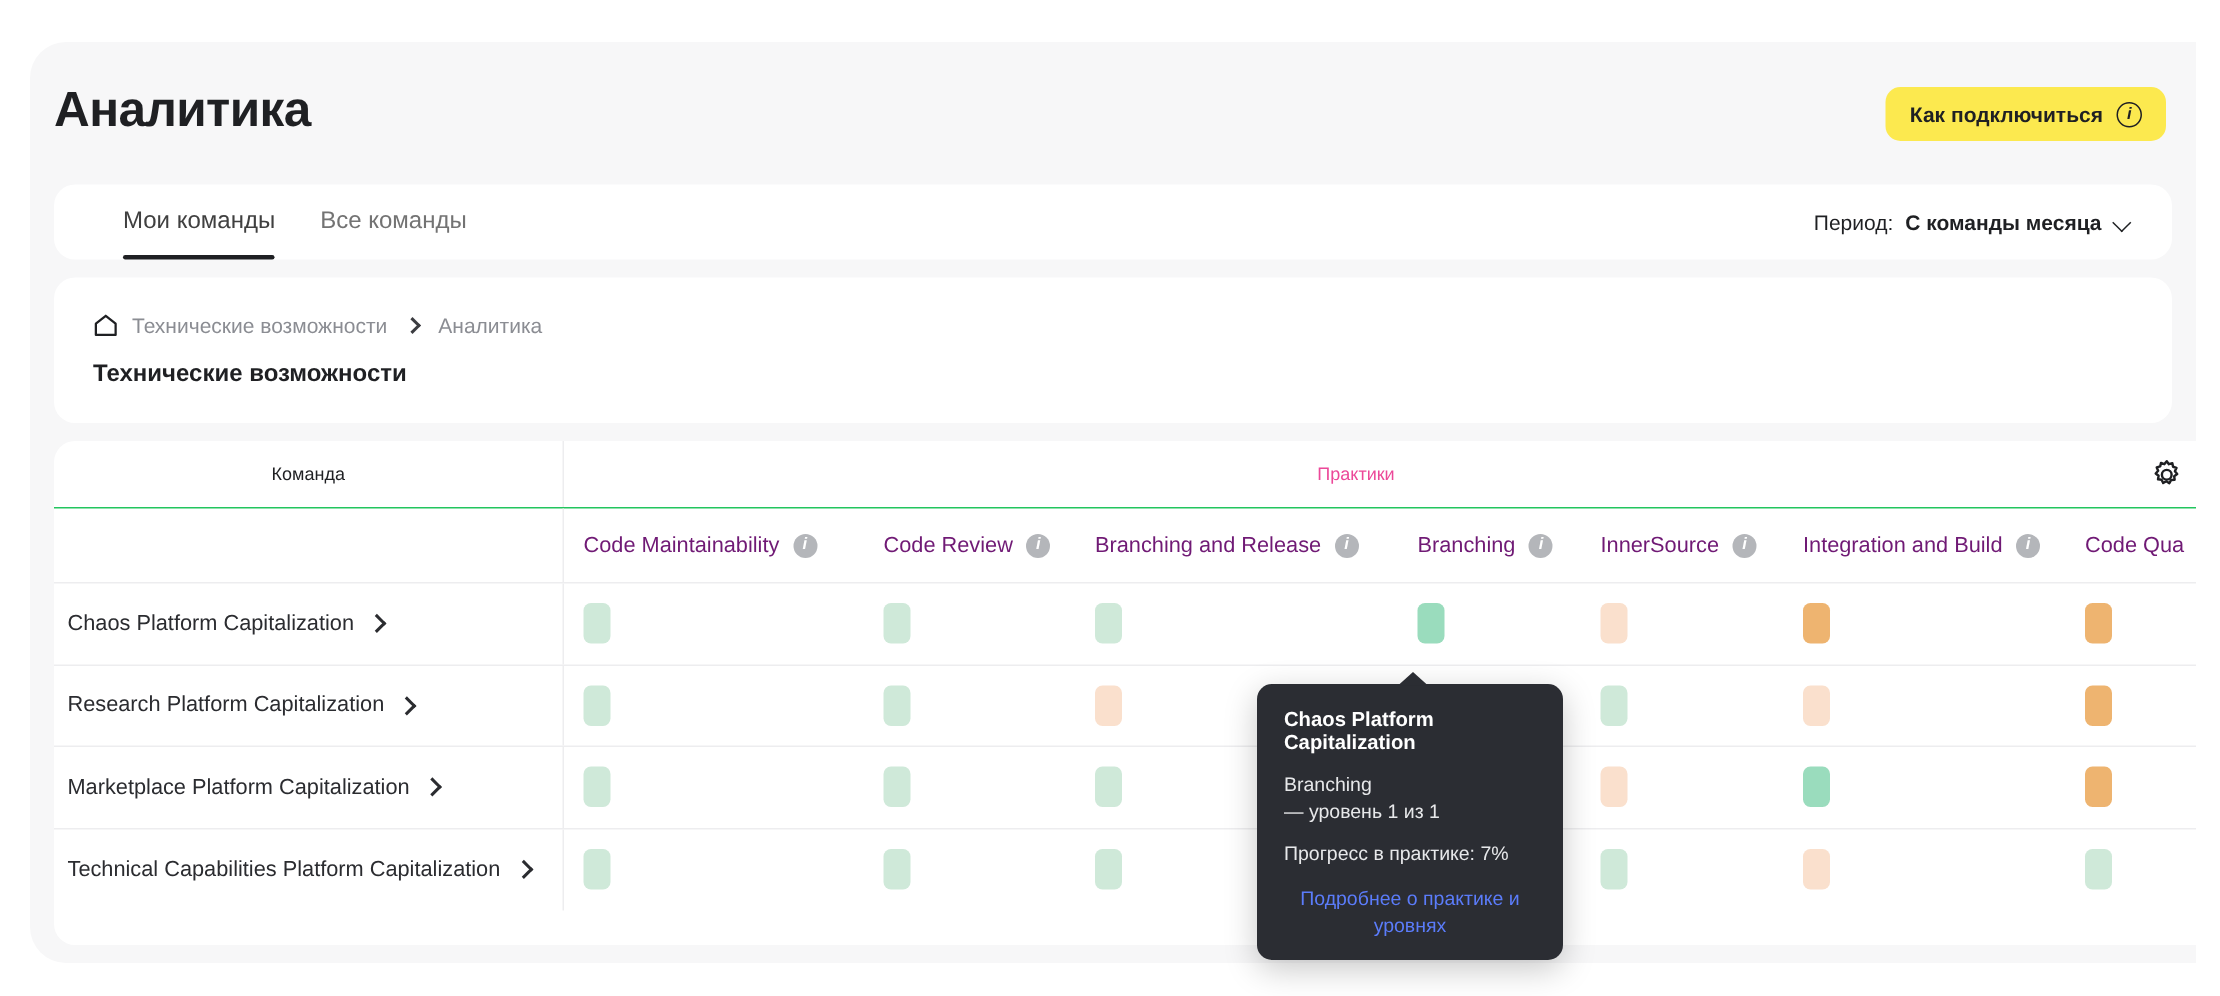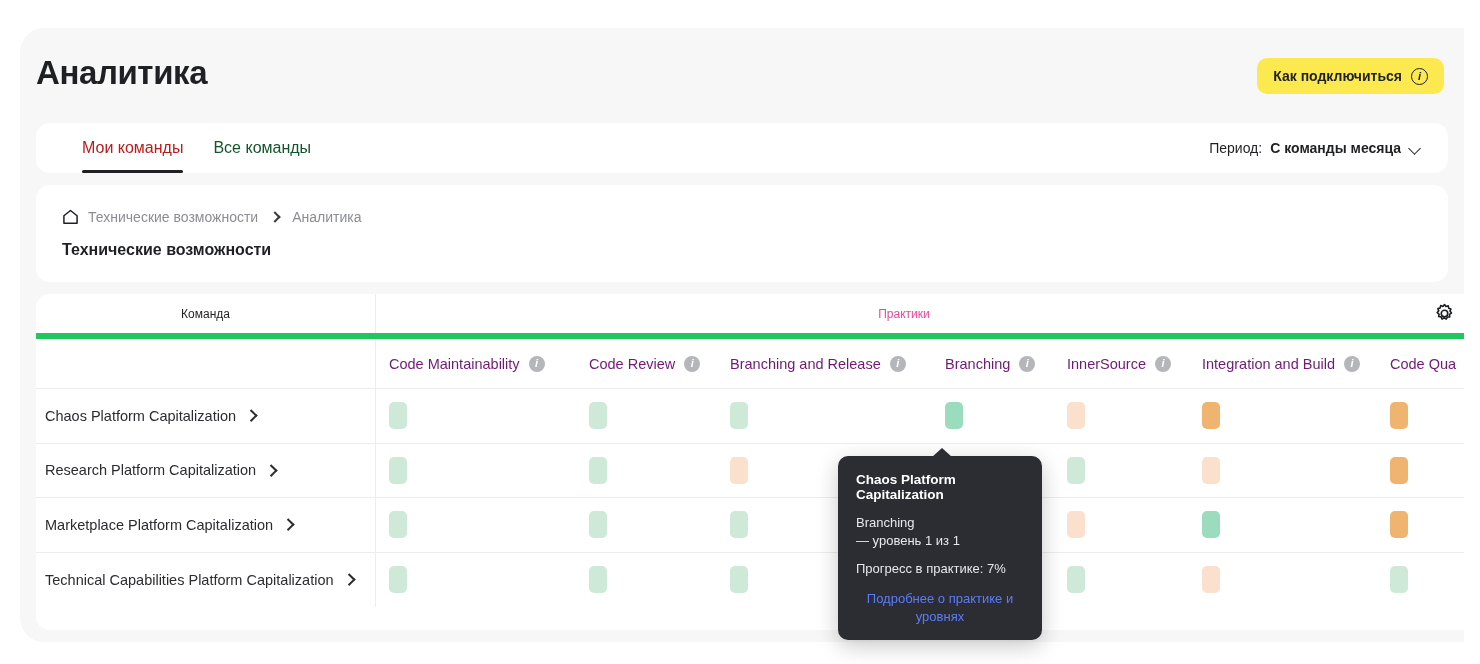--- a/index.html
+++ b/index.html
@@ -53,24 +53,24 @@
   
   .tabs-card {
     position: absolute; left: 16px; top: 95px;
     width: 1412px; height: 50px;
     background: #ffffff; border-radius: 14px;
     display: flex; align-items: center;
   }
   .tabs-group { display: flex; align-items: stretch; height: 50px; margin-left: 46px; }
   .tab {
     position: relative; display: flex; align-items: center;
-    font-size: 16px; color: #14532d; cursor: pointer;
+    font-size: 16px; color: #737373; cursor: pointer;
     padding: 0 0 0 0; margin-right: 30px;
   }
-  .tab.active { color: #b91c1c; }
+  .tab.active { color: #404040; }
   .tab.active::after {
     content: ""; position: absolute; left: 0; right: 0; bottom: 0;
     height: 3px; background: #1f2023; border-radius: 2px;
   }
   .period-picker {
     position: absolute; right: 26px; top: 50%; transform: translateY(-50%);
     display: flex; align-items: center; gap: 8px;
     font-size: 14px; font-weight: bold; color: #1f2023; cursor: pointer;
     white-space: nowrap;
   }
@@ -116,21 +116,21 @@
   
   .table-card {
     position: absolute; left: 16px; top: 266px;
     width: 1440px; height: 336px;
     background: #ffffff;
     border-radius: 14px 0 0 14px;
     overflow: hidden;
   }
   .grid-head-top {
     position: relative; height: 45px; display: flex;
-    border-bottom: 6px solid #22c55e;
+    border-bottom: 1px solid #22c55e;
   }
   .team-col {
     width: 340px; flex: 0 0 340px;
     border-right: 1px solid #ededef;
     display: flex; align-items: center; justify-content: center;
   }
   .team-col-label { font-size: 12px; color: #1f2023; }
   .practices-col {
     flex: 1 1 auto; position: relative;
     display: flex; align-items: center; justify-content: center;

